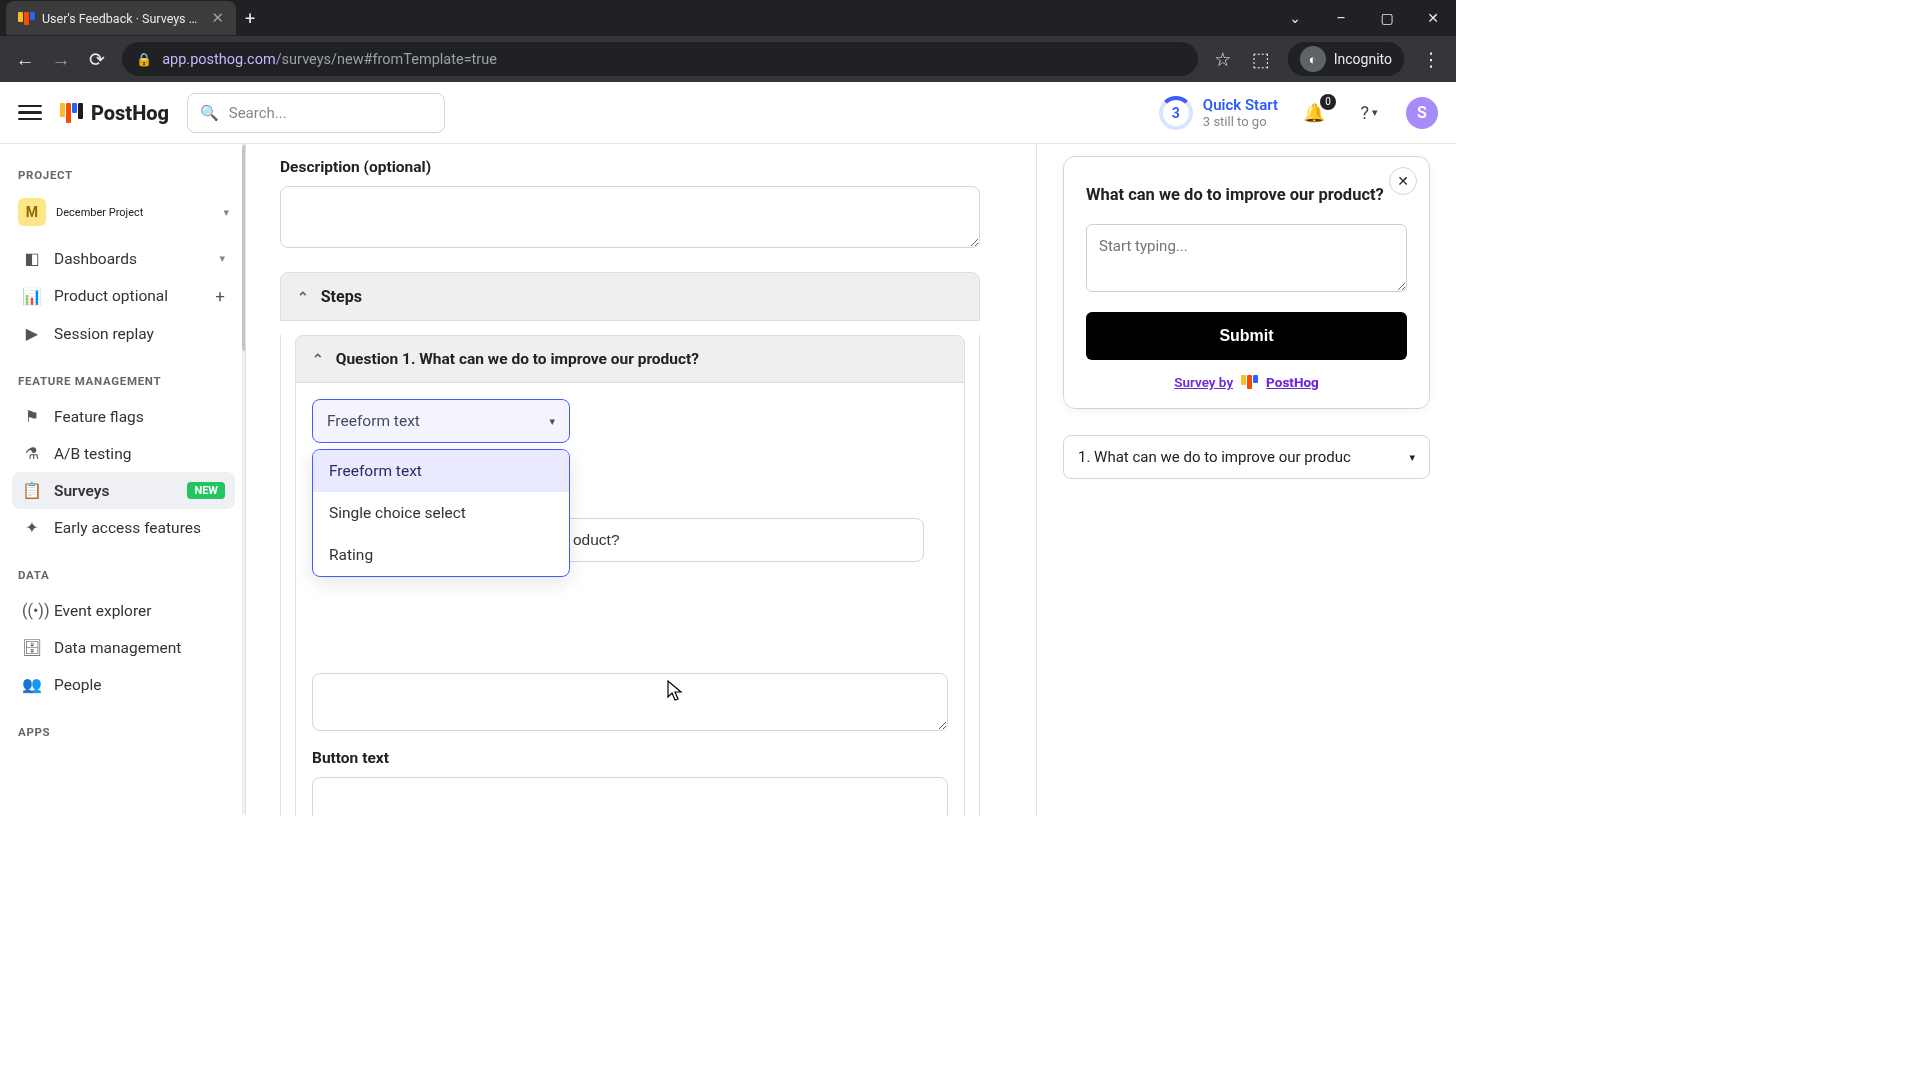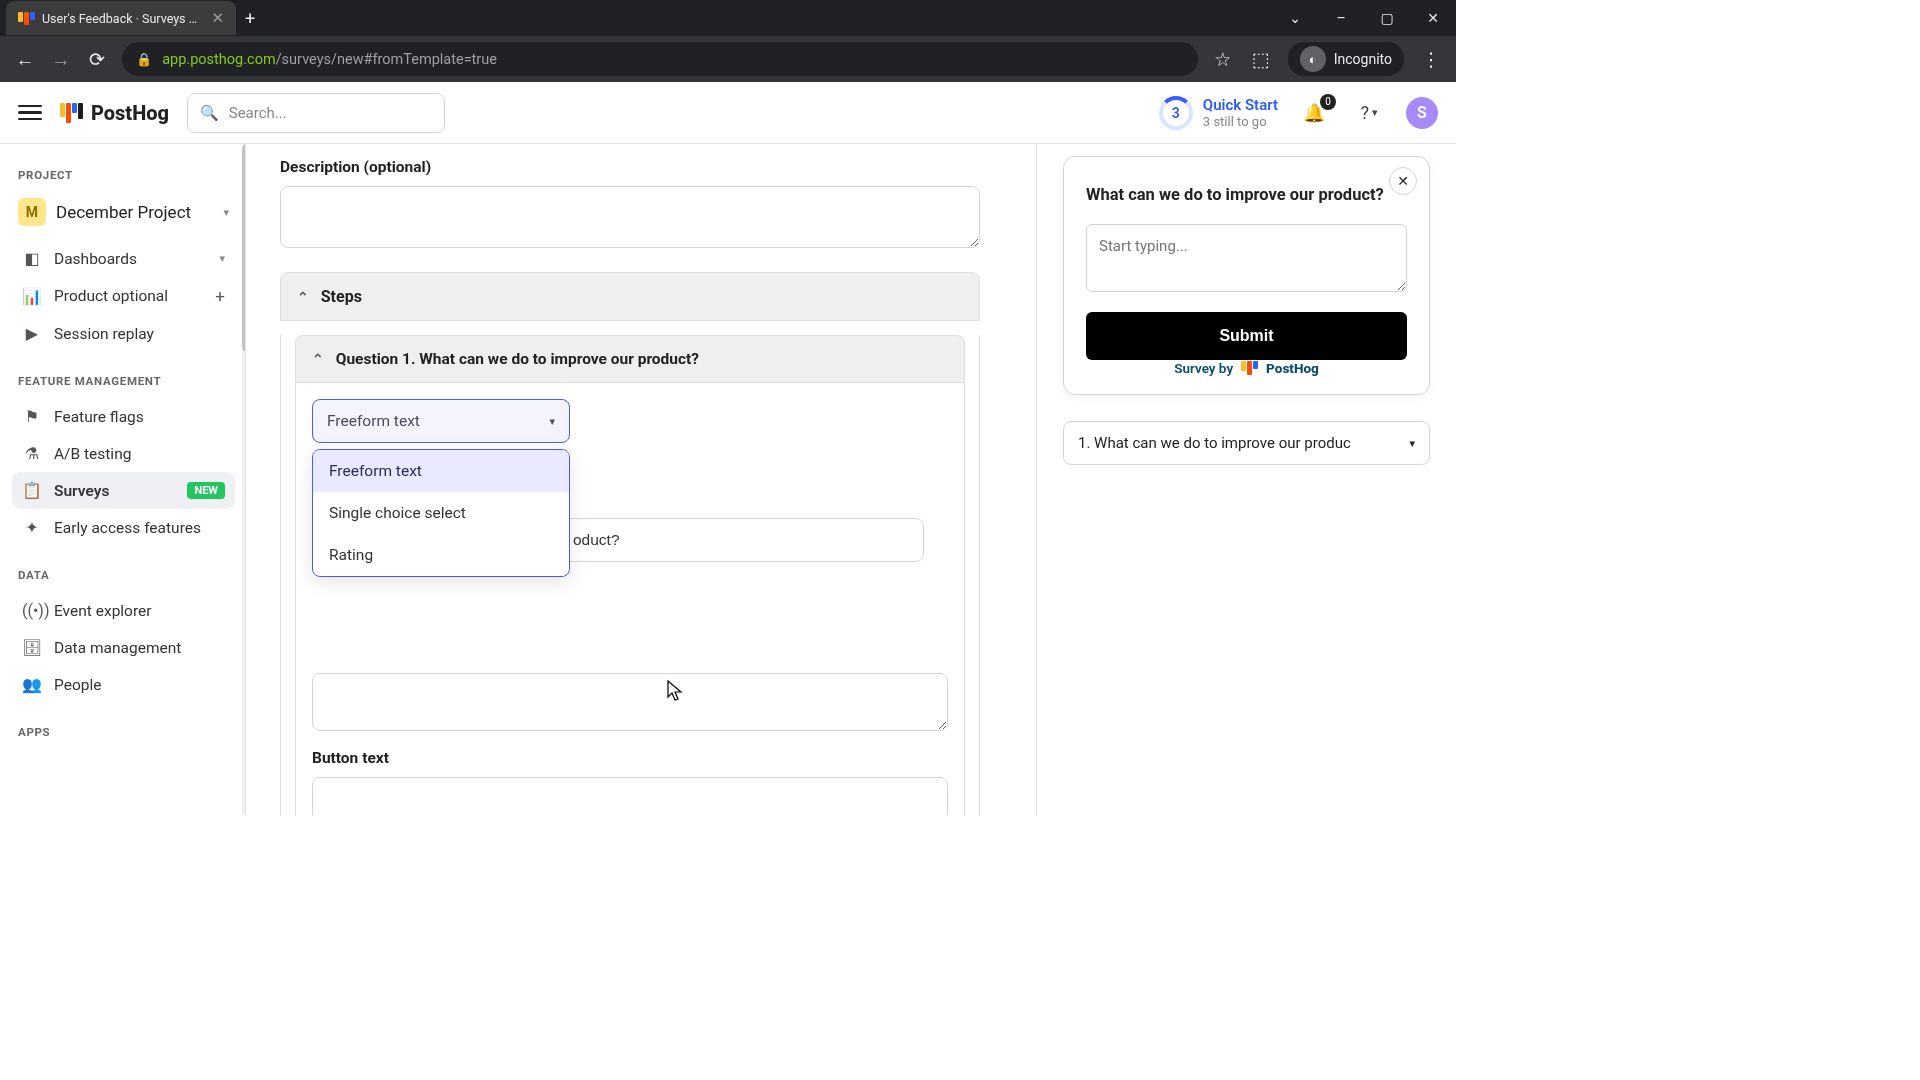--- a/index.html
+++ b/index.html
@@ -11,21 +11,21 @@
   .tab { display: flex; align-items: center; gap: 8px; background: #3c3c3c; color: #e8eaed; height: 34px; padding: 0 12px; border-radius: 8px 8px 0 0; margin-left: 6px; font-size: 12.5px; max-width: 230px; }
   .tab-favicon { width: 16px; height: 16px; display:flex; align-items:center; justify-content:center; }
   .tab-title { white-space: nowrap; overflow: hidden; text-overflow: ellipsis; max-width: 160px; }
   .tab-close { color: #9aa0a6; font-size: 15px; margin-left:6px; }
   .new-tab { color: #e8eaed; width: 28px; text-align: center; font-size: 18px; }
   .addr-bar { display: flex; align-items: center; height: 46px; background: #35363a; padding: 0 14px; gap: 14px; }
   .nav-btn { color: #9aa0a6; font-size: 19px; width: 22px; text-align: center; }
   .nav-btn.enabled { color: #e8eaed; }
   .url-field { flex: 1; display: flex; align-items: center; background: #202124; border-radius: 20px; height: 34px; padding: 0 14px; gap: 10px; color: #e8eaed; font-size: 14.5px; }
   .url-lock { color: #9aa0a6; font-size: 13px; }
-  .url-host { color: #84cc16; }
+  .url-host { color: #c4b5fd; }
   .url-path { color: #9aa0a6; }
   .addr-right { display: flex; align-items: center; gap: 16px; color: #e8eaed; font-size: 14px; }
   .incog-chip { display:flex; align-items:center; gap:8px; background:#202124; padding:4px 12px; border-radius:16px; }
   .avatar-circle { width:26px; height:26px; border-radius:50%; background:#5f6368; display:flex; align-items:center; justify-content:center; font-size:13px; color:#fff;}
   .win-controls { display:flex; gap:0px; margin-left: auto; }
   .win-btn { width:46px; height:36px; color:#e8eaed; display:flex; align-items:center; justify-content:center; font-size:14px;}
   
   
   .app { display: flex; flex-direction: column; height: calc(816px - 82px); }
   .app-header { display: flex; align-items: center; height: 62px; padding: 0 18px; gap: 18px; border-bottom: 1px solid #e3e3e3; }
@@ -73,21 +73,21 @@
   .dropdown-item { padding:12px 16px; font-size:15.5px; color:#333; cursor:pointer;}
   .dropdown-item.selected { background:#e9e9ff; color:#2b2b60;}
   .behind-input { width: 612px; border:1px solid #d5d5d9; border-radius:8px; height:44px; padding:0 14px; font-size:15.5px; margin-top: 56px; color:#333;}
   
   .right-panel { width: 420px; border-left:1px solid #e3e3e3; padding: 0 26px 0 26px; position: relative;}
   .preview-card { margin-top: 12px; border:1px solid #d5d5d9; border-radius:12px; padding: 26px 22px 18px; position:relative; box-shadow: 0 2px 10px rgba(0,0,0,0.05);}
   .preview-close { position:absolute; top:10px; right:12px; width:28px; height:28px; border-radius:50%; border:1px solid #d5d5d9; display:flex; align-items:center; justify-content:center; font-size:14px; cursor:pointer;}
   .preview-q { font-weight:700; font-size:16.5px; line-height:1.4; margin-bottom:18px;}
   .preview-ta { width:100%; height:68px; border:1px solid #cfcfcf; border-radius:6px; padding:12px; font-size:15px; resize:vertical; font-family:inherit;}
   .preview-submit { width:100%; background:#000; color:#fff; border:none; border-radius:6px; height:48px; font-weight:700; font-size:16px; margin-top:16px; cursor:pointer;}
-  .preview-brand { text-align:center; font-size:13.5px; color:#0c4a6e; font-weight:600; display:flex; align-items:center; justify-content:center; gap:8px;}
+  .preview-brand { text-align:center; margin-top:14px; font-size:13.5px; color:#6d28d9; font-weight:600; display:flex; align-items:center; justify-content:center; gap:8px;text-decoration:underline;}
   .q-selector { margin-top:26px; width:100%; border:1px solid #d5d5d9; border-radius:8px; height:44px; display:flex; align-items:center; padding:0 14px; justify-content:space-between; font-size:15px; cursor:pointer;}
   .q-selector span { white-space: nowrap; overflow: hidden; text-overflow: ellipsis; }
   
   .cursor { position:absolute; left:420px; top:535px; z-index:200; pointer-events:none; font-size:20px;}
   .chev { font-size:11px; }
   .scroll-indicator { position:absolute; right:-7px; top:0; width:10px; height:670px; background:#f0f0f0; }
   .scroll-thumb { position:absolute; top:0; width:10px; height:208px; background:#c4c4c4; border-radius:5px;}
 </style>
 </head>
 <body>
@@ -177,21 +177,21 @@
 
   <div class="app-body">
 
     <div class="sidebar">
       <div class="scroll-indicator">
           <div class="scroll-thumb"></div>
         </div>
       <div class="side-section-title">PROJECT</div>
       <div class="project-select">
         <div class="project-badge">M</div>
-        <span style="font-size:17px">December Project</span>
+        <span style="font-size:11px">December Project</span>
         <span class="nav-caret chev">▾</span>
       </div>
       <div class="nav-item">
         <span class="nav-icon">◧</span>
         <span>Dashboards</span>
         <span class="nav-caret chev">▾</span>
       </div>
       <div class="nav-item">
         <span class="nav-icon">📊</span>
         <span>Product optional</span>

